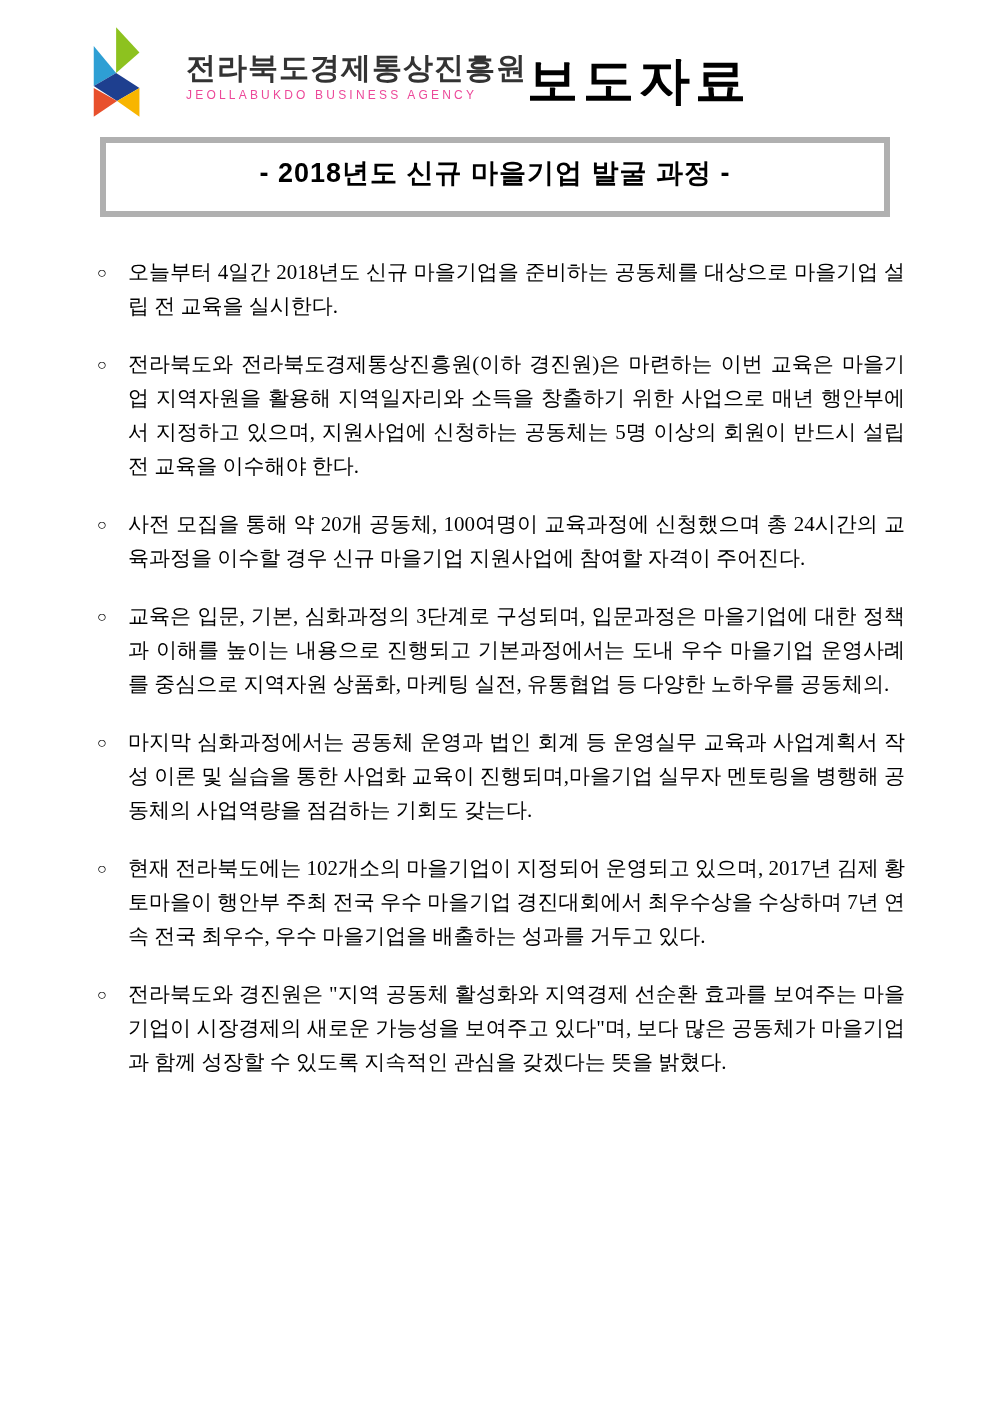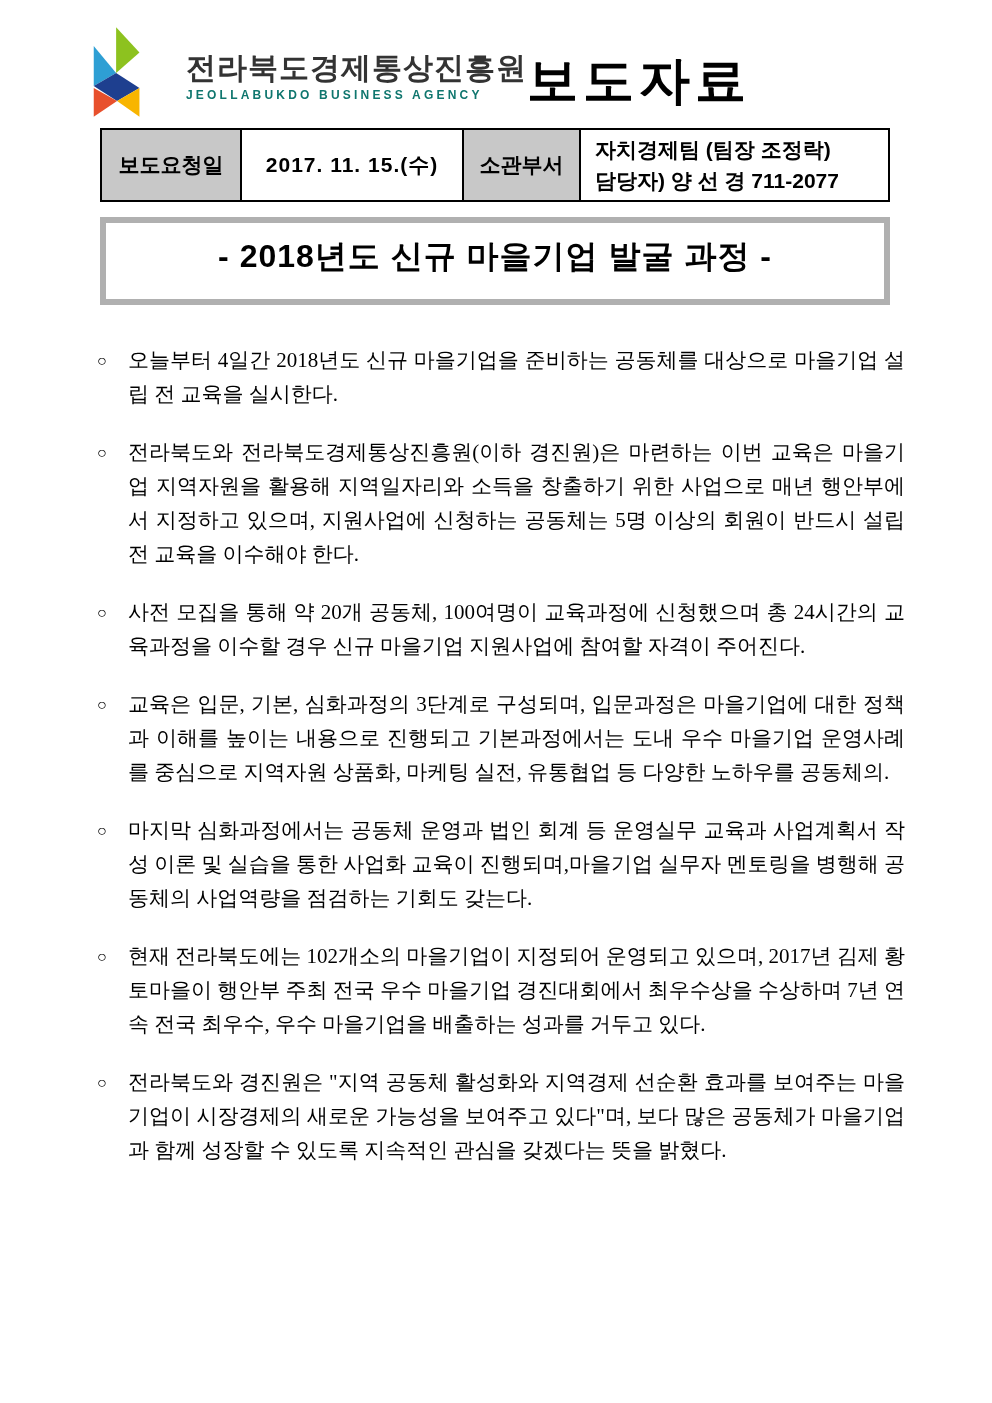--- a/index.html
+++ b/index.html
@@ -20,21 +20,21 @@
     height:97px;
   }
   .logo{display:flex;align-items:flex-start;}
   .logo-mark{width:56px;height:96px;flex:0 0 auto;}
   .logo-text{margin-left:40px;margin-top:26px;}
   .logo-ko{
     font-size:30px;font-weight:bold;color:#333;
     letter-spacing:1px;line-height:1.1;
   }
   .logo-en{
-    font-size:12px;font-weight:bold;color:#0f766e;
+    font-size:12px;font-weight:normal;color:#ec4899;
     letter-spacing:3.2px;margin-top:4px;
   }
   .doc-type{
     font-size:51px;font-weight:800;letter-spacing:5px;
     margin-top:22px;color:#000;
   }
   
   .address-bar{
     margin:0 102px 5px 100px;
     border:3px solid #000;
@@ -66,21 +66,21 @@
   .col-label2{width:103px;}
   
   .title-box{
     margin:15px 102px 0 100px;
     border:6px solid #b0b0b0;
     background:#fff;
     text-align:center;
     padding:8px 4px 12px 4px;
   }
   .title-sub{
-    font-size:32px;font-weight:bold;letter-spacing:1px;
+    font-size:27px;font-weight:bold;letter-spacing:1px;
     margin:4px 0 8px 0;
   }
   .title-main{
     font-size:37px;font-weight:800;letter-spacing:0px;
   }
   
   .body-area{
     margin:38px 87px 0 97px;
     font-family:"Liberation Serif","DejaVu Serif",serif;
   }
@@ -117,33 +117,20 @@
       </svg>
       <div class="logo-text">
         <div class="logo-ko">전라북도경제통상진흥원</div>
         <div class="logo-en">JEOLLABUKDO BUSINESS AGENCY</div>
       </div>
     </div>
     <div class="doc-type">보도자료</div>
   </div>
 
 
-  <table class="info-table">
-    <tbody>
-        <tr>
-      <td class="cell-gray col-label1">보도요청일</td>
-      <td class="cell-date col-date">2017. 11. 15.(수)</td>
-      <td class="cell-gray col-label2">소관부서</td>
-      <td class="cell-contact">
-        <div>자치경제팀 (팀장 조정락)</div>
-        <div>담당자)  양 선 경 711-2077</div>
-      </td>
-    </tr>
-  </tbody>
-    </table>
 
   <div class="title-box">
     <div class="title-sub">- 2018년도 신규 마을기업 발굴 과정 -</div>
   </div>
 
   <div class="body-area">
     <div class="para">
       <span class="bullet">○</span>
       <span class="ptext">오늘부터 4일간 2018년도 신규 마을기업을 준비하는 공동체를 대상으로 마을기업 설립 전 교육을 실시한다.</span>
     </div>

